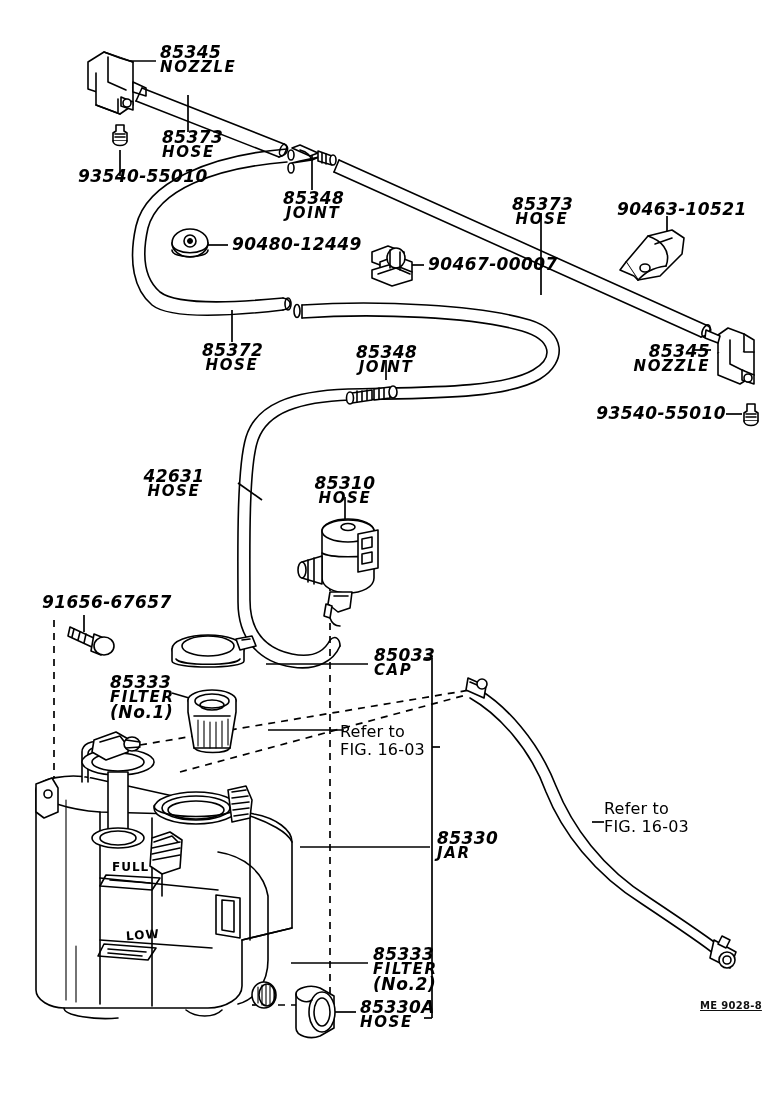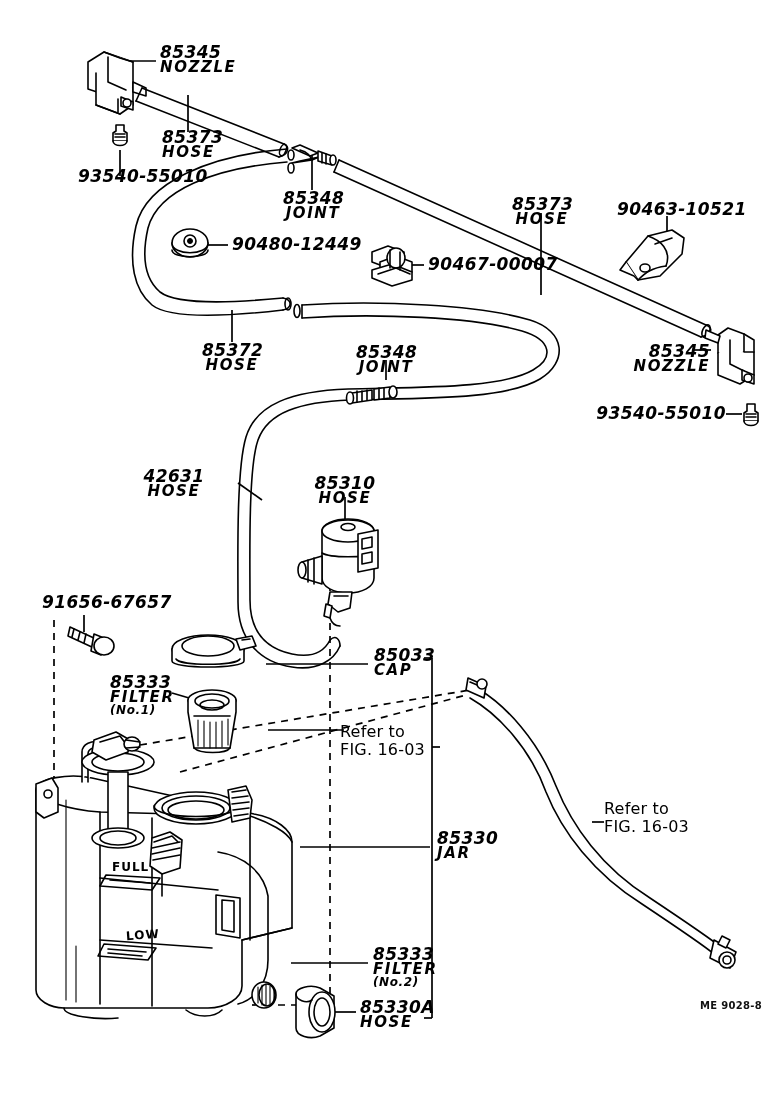--- a/index.html
+++ b/index.html
@@ -27,21 +27,21 @@
     font-family:"DejaVu Sans", sans-serif;
     font-weight:bold;
     font-size:15px;
     letter-spacing:1.6px;
     display:block;
     margin-top:-1px;
   }
   .lbl .sub2{
     font-family:"DejaVu Sans", sans-serif;
     font-weight:bold;
-    font-size:12px;
+    font-size:17px;
     letter-spacing:0.6px;
     display:block;
     margin-top:-1px;
   }
   .lbl.center{text-align:center;}
   .lbl.right{text-align:right;}
 
   .reftxt{
     position:absolute;white-space:nowrap;
     font-family:"DejaVu Sans", sans-serif;
@@ -461,15 +461,15 @@
 </div>
 
 <div class="reftxt" style="left:604px;top:800px;">
   <span>Refer to</span>
   <span>FIG. 16-03</span>
 </div>
 
 <div class="tanktxt" style="left:112px;top:860px;">FULL</div>
 <div class="tanktxt" style="left:126px;top:928px;transform:rotate(-4deg);">LOW</div>
 
-<div class="watermark" style="left:700px;top:1000px;">ME 9028-8</div>
+<div class="watermark" style="left:700px;top:1000px;text-decoration:underline;">ME 9028-8</div>
 
 </div>
 
 </body></html>

